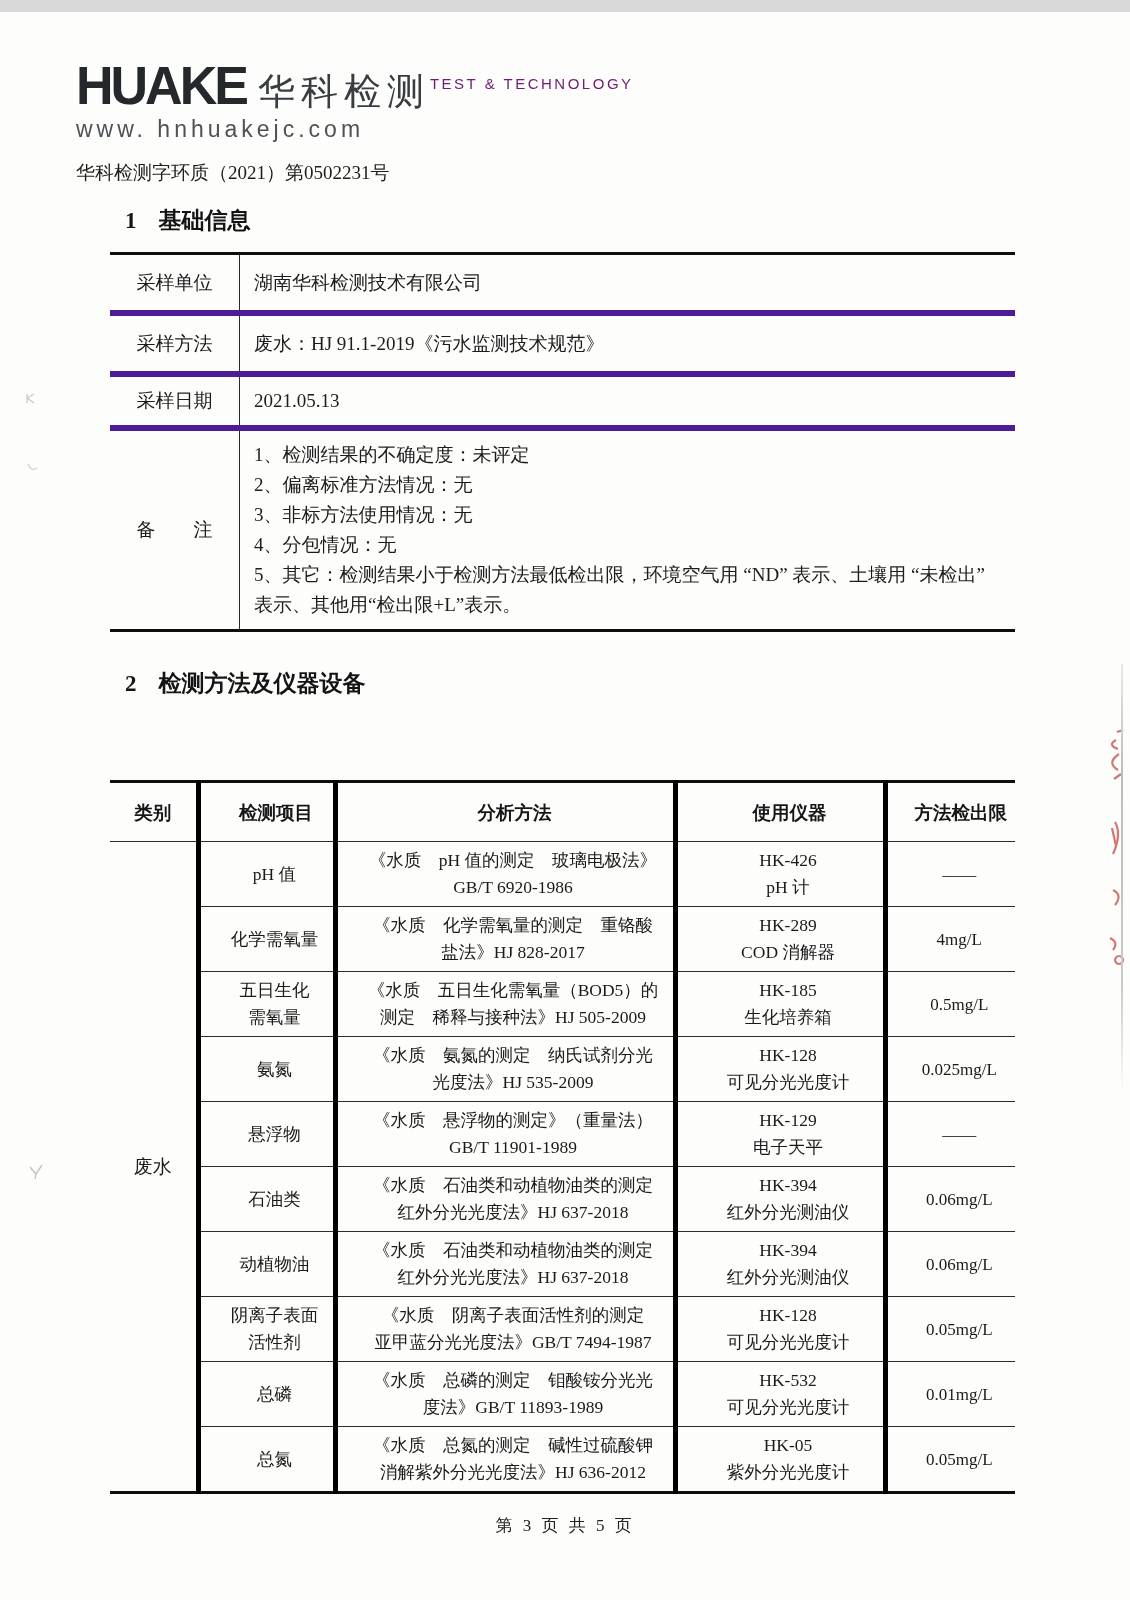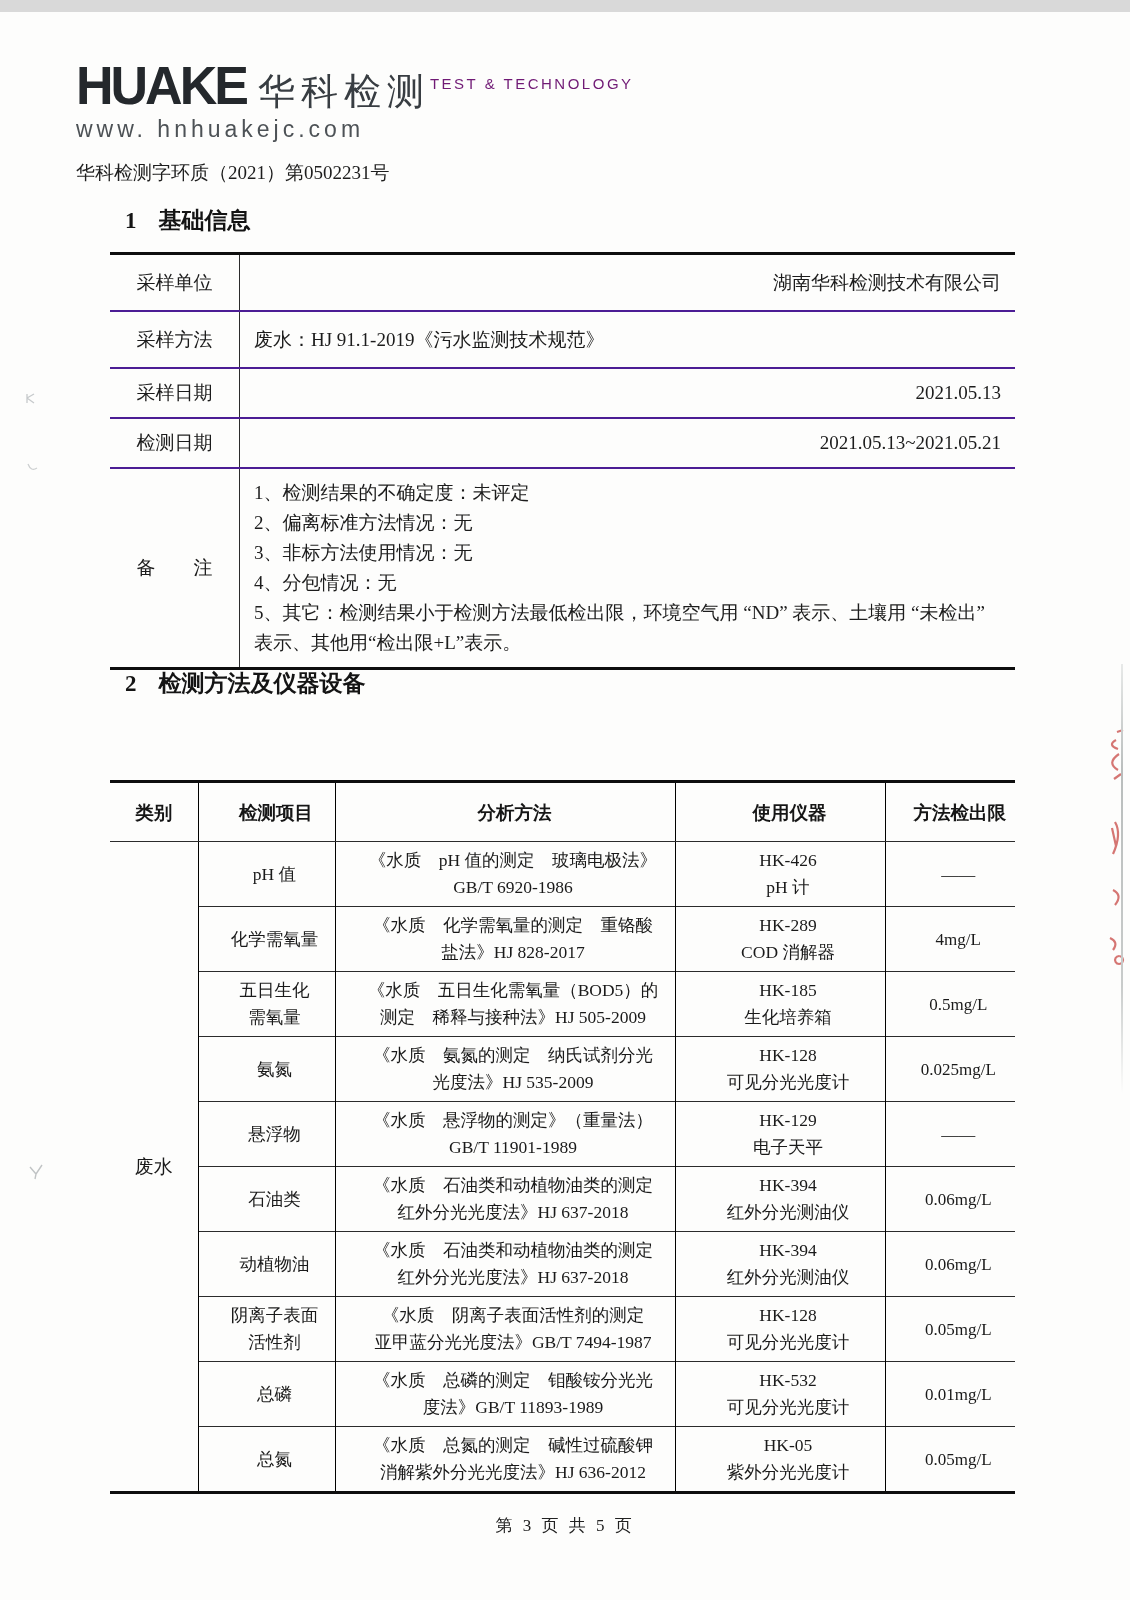--- a/index.html
+++ b/index.html
@@ -54,46 +54,46 @@
     font-weight:bold;font-size:20px;color:#141414;
   }
 
   
   table{border-collapse:collapse;table-layout:fixed;}
   .t1{
     position:absolute;left:110px;top:240px;width:905px;
     border-top:3px solid #0e0e0e;border-bottom:3px solid #0e0e0e;
   }
   .t1 td{
-    border-top:2px solid #4c1d95;
+    border-top:6px solid #4c1d95;
     font-size:19px;color:#1c1c1c;vertical-align:middle;
   }
   .t1 tr:first-child td{border-top:none;}
   .t1 .lbl{width:127px;text-align:center;border-right:1px solid #2b2b2b;}
-  .t1 .val{text-align:right;padding:0 14px;}
+  .t1 .val{text-align:left;padding:0 14px;}
   .t1 .val.left{text-align:left;}
   .t1 .r-tall td{height:53px;}
   .t1 .r-short td{height:46px;}
   .t1 .remarks{padding:9px 14px;text-align:left;}
   .t1 .remarks div{line-height:30px;}
 
   .t2{
     position:absolute;left:110px;top:768px;width:905px;
     border-top:3px solid #0e0e0e;border-bottom:3px solid #0e0e0e;
   }
   .t2 th{
     height:56px;font-weight:bold;font-size:18.5px;color:#161616;
     border-bottom:1px solid #2b2b2b;vertical-align:middle;
   }
   .t2 td{
     font-size:17.5px;color:#1a1a1a;text-align:center;vertical-align:middle;
     height:64px;line-height:27px;border-top:1px solid #2b2b2b;
     padding:0 4px;overflow:hidden;
   }
-  .t2 .vline{border-left:1px solid #000000;padding-left:20px;}
+  .t2 .vline{border-left:5px solid #000000;padding-left:20px;}
   .t2 .c-cat{font-size:19px;border-top:none;}
   .t2 .c-limit{font-size:17px;}
 
   
   .footer{
     position:absolute;left:0;top:1502px;width:1130px;text-align:center;
     font-size:17px;letter-spacing:3px;color:#222;
   }
 
   
@@ -131,24 +131,20 @@
       <td class="lbl">采样单位</td>
       <td class="val">湖南华科检测技术有限公司</td>
     </tr>
     <tr class="r-tall">
       <td class="lbl">采样方法</td>
       <td class="val left">废水：HJ 91.1-2019《污水监测技术规范》</td>
     </tr>
     <tr class="r-short">
       <td class="lbl">采样日期</td>
       <td class="val">2021.05.13</td>
-    </tr>
-    <tr class="r-short">
-      <td class="lbl">检测日期</td>
-      <td class="val">2021.05.13~2021.05.21</td>
     </tr>
     <tr>
       <td class="lbl">备　　注</td>
       <td class="remarks">
         <div>1、检测结果的不确定度：未评定</div>
         <div>2、偏离标准方法情况：无</div>
         <div>3、非标方法使用情况：无</div>
         <div>4、分包情况：无</div>
         <div>5、其它：检测结果小于检测方法最低检出限，环境空气用 “ND” 表示、土壤用 “未检出” 表示、其他用“检出限+L”表示。</div>
       </td>

